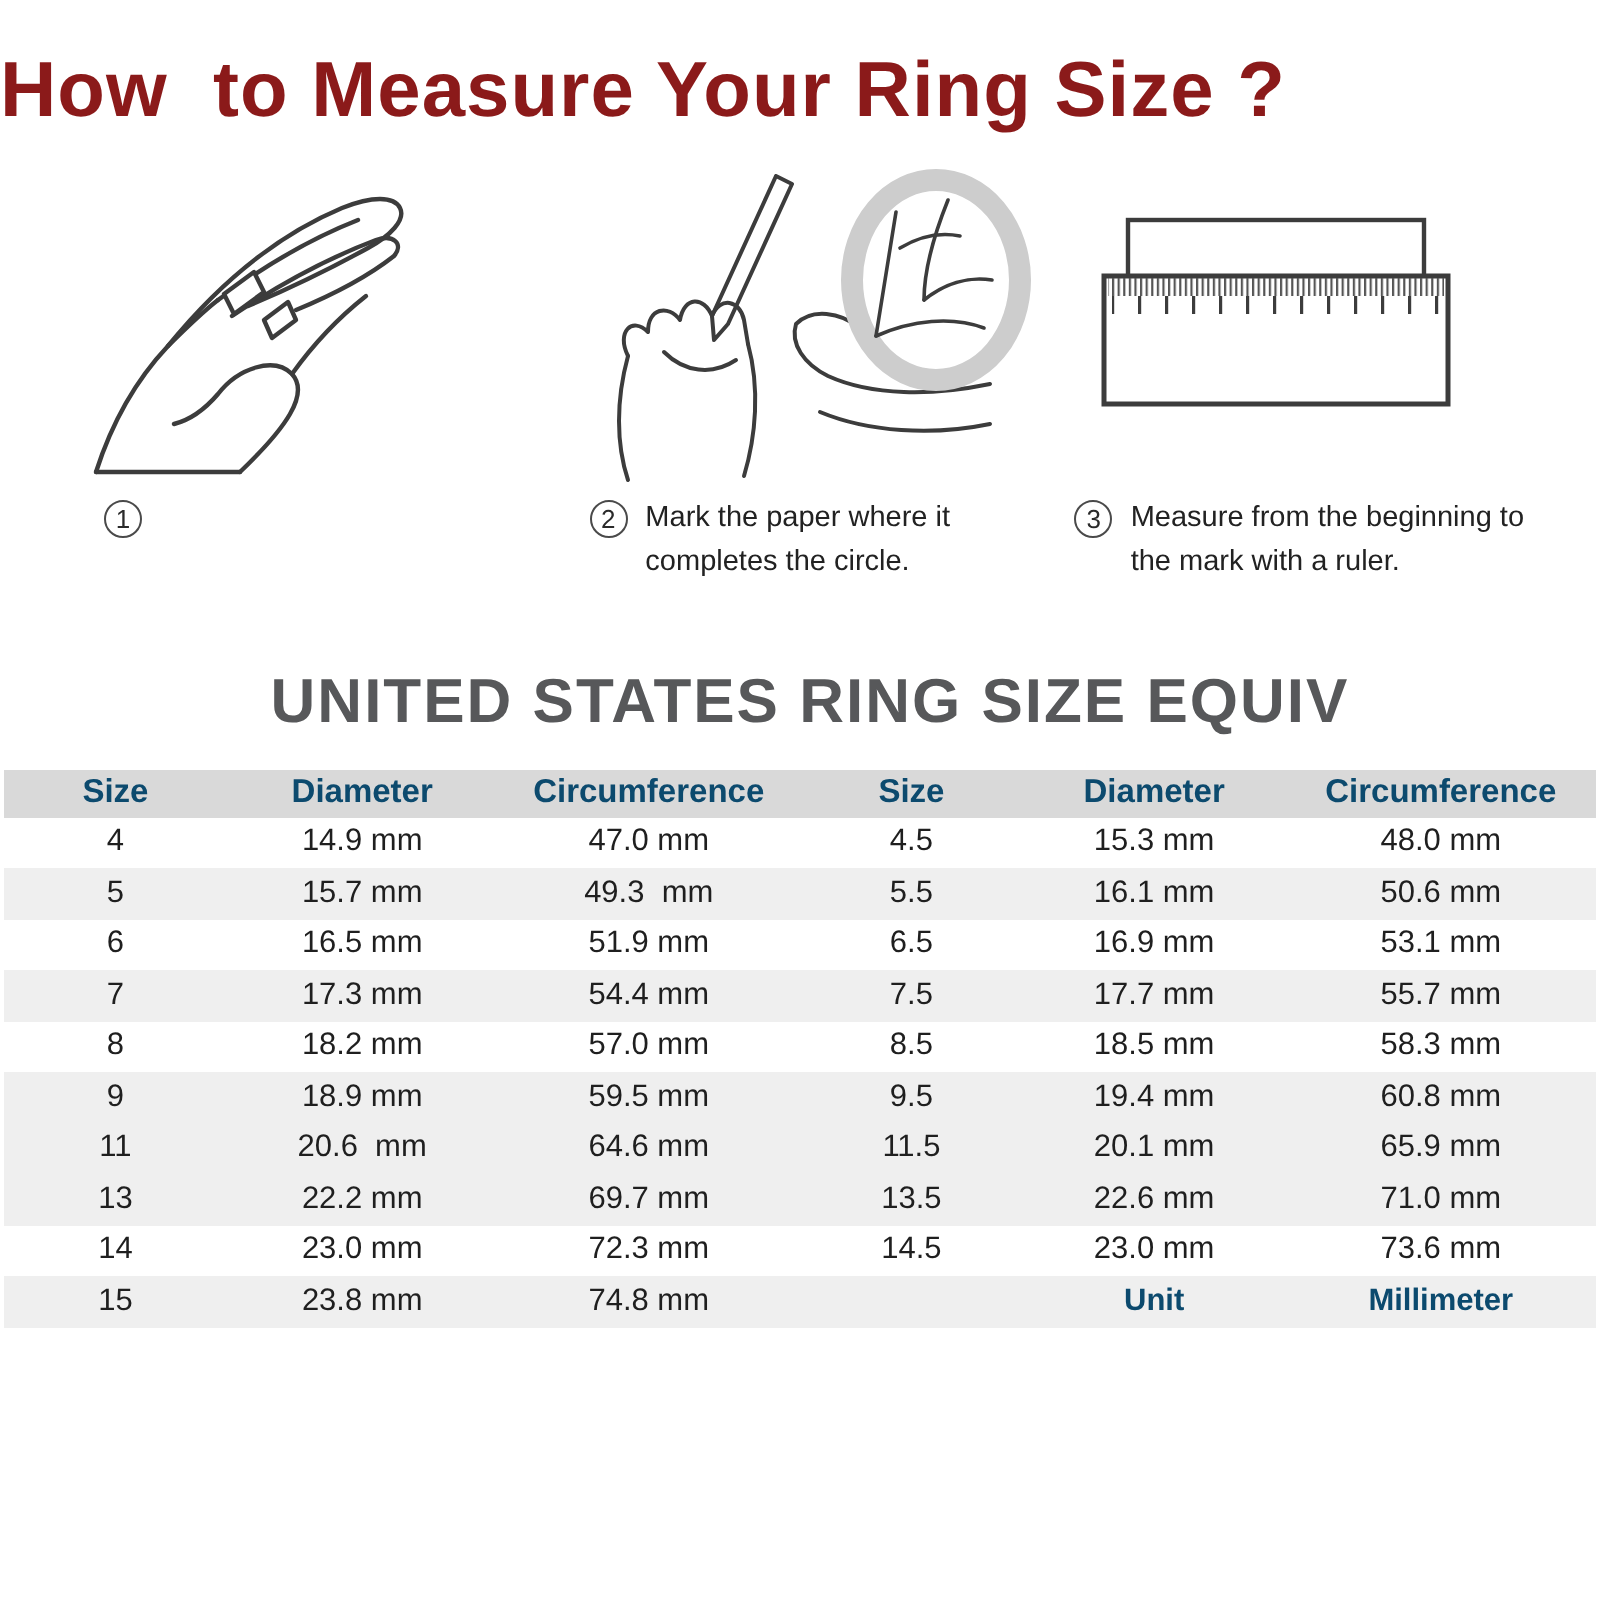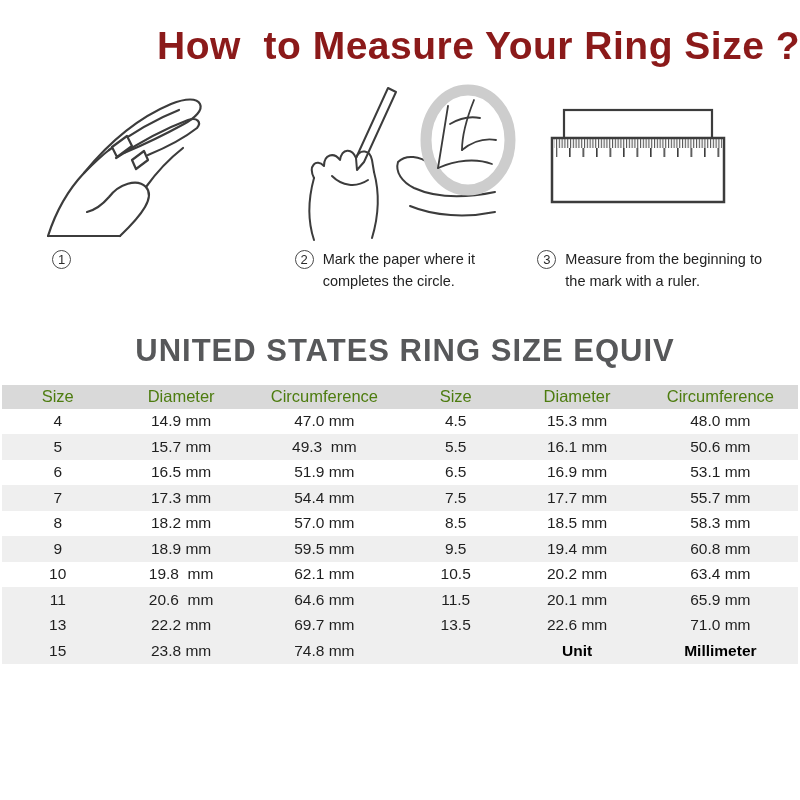--- a/index.html
+++ b/index.html
@@ -5,21 +5,21 @@
   * { margin: 0; padding: 0; box-sizing: border-box; }
   html, body { background: #ffffff; }
   body {
     width: 800px; height: 800px;
     font-family: "Liberation Sans", sans-serif;
     overflow: hidden;
     position: relative;
   }
   .page-title {
     margin-top: 24px;
-    text-align: right;
+    text-align: left;
     font-size: 39px;
     font-weight: bold;
     color: #8b1a1a;
     white-space: pre;
     letter-spacing: 0.5px;
   }
   .figures {
     display: flex;
     margin-top: 12px;
     height: 165px;
@@ -71,38 +71,38 @@
   table.ring-table {
     width: 796px;
     margin: 16px 2px 0 2px;
     border-collapse: collapse;
     table-layout: fixed;
   }
   .ring-table th {
     background: #d9d9d9;
     height: 24px;
     font-size: 16.5px;
-    font-weight: normal;
-    color: #4d7c0f;
+    font-weight: bold;
+    color: #0c4a6e;
     text-align: center;
     vertical-align: middle;
   }
   .ring-table td {
     height: 25.5px;
     font-size: 15.5px;
     color: #1f1f1f;
     text-align: center;
     vertical-align: middle;
     white-space: pre;
   }
   .ring-table tr.alt td { background: #efefef; }
   .ring-table td.unit-cell {
     background: #e9edd6;
     font-weight: bold;
-    color: #000000;
+    color: #0c4a6e;
   }
   .col-size1 { width: 14%; }
   .col-dia1  { width: 17%; }
   .col-cir1  { width: 19%; }
   .col-size2 { width: 14%; }
   .col-dia2  { width: 16.5%; }
   .col-cir2  { width: 19.5%; }
   svg { display: block; }
 </style>
 </head>
@@ -254,44 +254,44 @@
         <td>58.3 mm</td>
       </tr>
       <tr class="alt">
         <td>9</td>
         <td>18.9 mm</td>
         <td>59.5 mm</td>
         <td>9.5</td>
         <td>19.4 mm</td>
         <td>60.8 mm</td>
       </tr>
-      <tr>
-        <td>10</td>
-        <td>19.8  mm</td>
-        <td>62.1 mm</td>
-        <td>10.5</td>
-        <td>20.2 mm</td>
-        <td>63.4 mm</td>
-      </tr>
       <tr class="alt">
         <td>11</td>
         <td>20.6  mm</td>
         <td>64.6 mm</td>
         <td>11.5</td>
         <td>20.1 mm</td>
         <td>65.9 mm</td>
       </tr>
       <tr class="alt">
         <td>13</td>
         <td>22.2 mm</td>
         <td>69.7 mm</td>
         <td>13.5</td>
         <td>22.6 mm</td>
         <td>71.0 mm</td>
       </tr>
+      <tr>
+        <td>14</td>
+        <td>23.0 mm</td>
+        <td>72.3 mm</td>
+        <td>14.5</td>
+        <td>23.0 mm</td>
+        <td>73.6 mm</td>
+      </tr>
       <tr class="alt">
         <td>15</td>
         <td>23.8 mm</td>
         <td>74.8 mm</td>
         <td></td>
         <td class="unit-cell">Unit</td>
         <td class="unit-cell">Millimeter</td>
       </tr>
     </tbody>
 </table>

